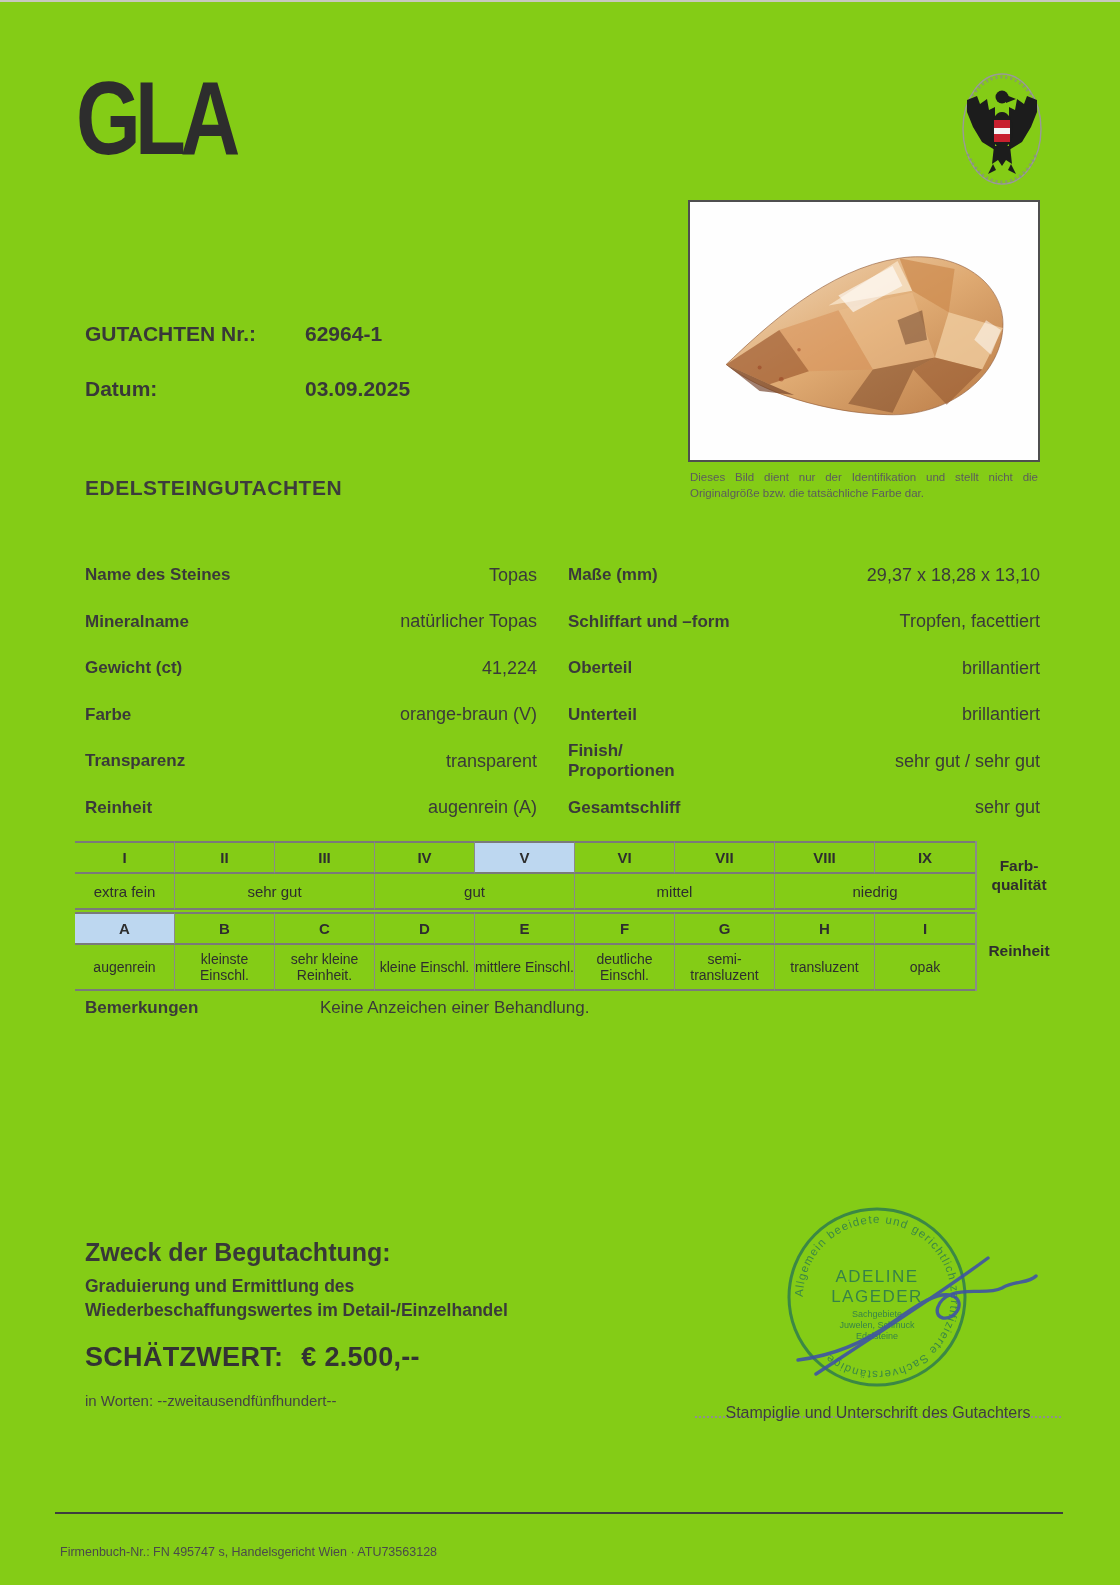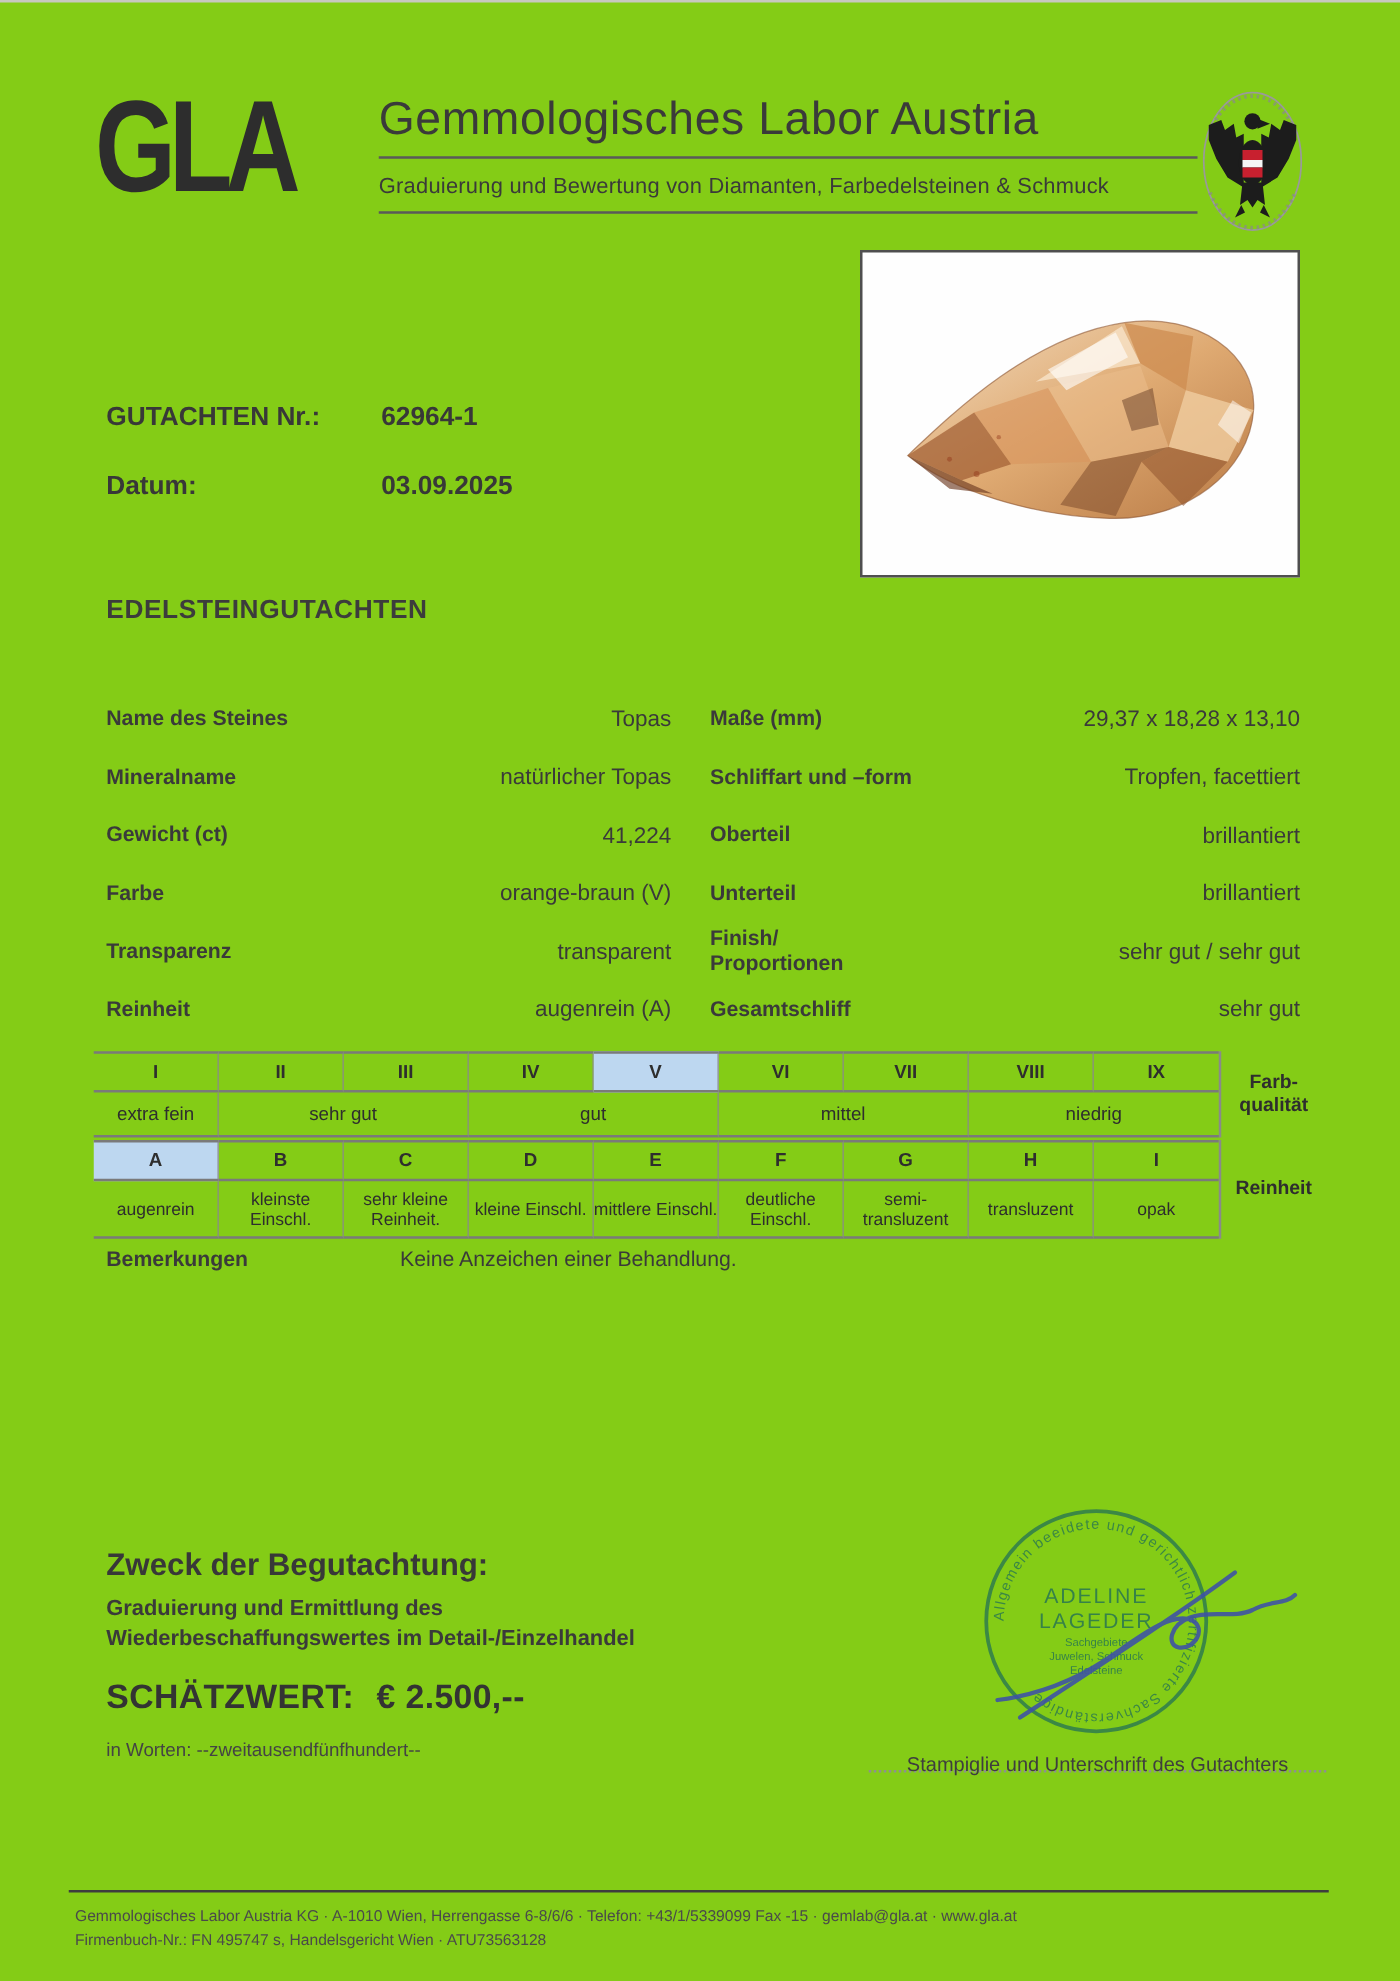--- a/index.html
+++ b/index.html
@@ -85,26 +85,20 @@
   .footer-l1 { position:absolute; left:60px; top:1526px; font-size:12.5px; color:#4a4a4a; }
   .footer-l2 { position:absolute; left:60px; top:1545px; font-size:12.5px; color:#4a4a4a; }
 </style>
 </head>
 <body>
 
 <div class="page">
   <div class="scan-edge"></div>
 
   <div class="logo">GLA</div>
-  <div class="head-block">
-    <div class="lab-title">Gemmologisches Labor Austria</div>
-    <div class="head-rule"></div>
-    <div class="lab-subtitle">Graduierung und Bewertung von Diamanten, Farbedelsteinen &amp; Schmuck</div>
-    <div class="head-rule2"></div>
-  </div>
 
   <div class="emblem">
     <svg width="84" height="118" viewBox="0 0 84 118">
       <ellipse cx="42" cy="59" rx="39" ry="55" fill="none" stroke="#9a9a9a" stroke-width="1.4"></ellipse>
       <path d="M 8,35 A 39 55 0 0 1 76,35" fill="none" stroke="#8a8a8a" stroke-width="3" stroke-dasharray="2 3" opacity=".7"></path>
       <path d="M 8,84 A 39 55 0 0 0 76,84" fill="none" stroke="#8a8a8a" stroke-width="3" stroke-dasharray="2 3" opacity=".7"></path>
       <g fill="#1c1c1c">
         <polygon points="7,30 17,26 20,34 27,29 29,40 35,37 35,80 22,72 13,57 7,42"></polygon>
         <polygon points="77,30 67,26 64,34 57,29 55,40 49,37 49,80 62,72 71,57 77,42"></polygon>
         <circle cx="42" cy="27" r="6.5"></circle>
@@ -147,20 +141,21 @@
       <polygon points="36,165 90,130 120,172 80,185" fill="rgba(160,92,50,.7)"></polygon>
       <polygon points="36,165 80,185 105,196 70,192" fill="rgba(110,60,35,.65)"></polygon>
       <polygon points="150,95 205,65 215,85 165,112" fill="rgba(255,255,255,.6)"></polygon>
       <polygon points="300,120 315,130 305,155 288,140" fill="rgba(255,255,255,.5)"></polygon>
       <polygon points="210,120 235,110 240,140 218,145" fill="rgba(90,50,30,.45)"></polygon>
       <circle cx="70" cy="168" r="2" fill="rgba(150,60,30,.5)"></circle>
       <circle cx="92" cy="180" r="2.4" fill="rgba(150,60,30,.5)"></circle>
       <circle cx="110" cy="150" r="1.8" fill="rgba(150,60,30,.45)"></circle>
     </svg>
   </div>
+  <div class="photo-caption">Dieses Bild dient nur der Identifikation und stellt nicht die Originalgröße bzw. die tatsächliche Farbe dar.</div>
 
   <div class="section-title">EDELSTEINGUTACHTEN</div>
 
   <div class="props-left">
     <div class="prop-row">
         <span class="prop-label">Name des Steines</span>
         <span class="prop-value">Topas</span>
       </div>
     <div class="prop-row">
         <span class="prop-label">Mineralname</span>
@@ -289,15 +284,14 @@
       <g fill="none" stroke="#3d51a8" stroke-width="3.4" stroke-linecap="round" opacity=".88">
         <path d="M 10,120 C 50,115 80,100 105,82 C 128,66 150,50 165,56 C 178,62 168,80 155,78 C 145,76 148,60 164,54 C 180,48 200,55 214,48 C 228,40 240,44 248,36"></path>
         <path d="M 28,134 C 80,100 150,55 200,18"></path>
       </g>
     </svg>
   </div>
   <div class="sig-divider"></div>
   <div class="stamp-caption">Stampiglie und Unterschrift des Gutachters</div>
 
   <div class="footer-rule"></div>
-  <div class="footer-l1">Gemmologisches Labor Austria KG  ·  A-1010 Wien, Herrengasse 6-8/6/6  ·  Telefon: +43/1/5339099 Fax -15  ·  gemlab@gla.at  ·  www.gla.at</div>
   <div class="footer-l2">Firmenbuch-Nr.: FN 495747 s, Handelsgericht Wien  ·  ATU73563128</div>
 </div>
 
 </body></html>

